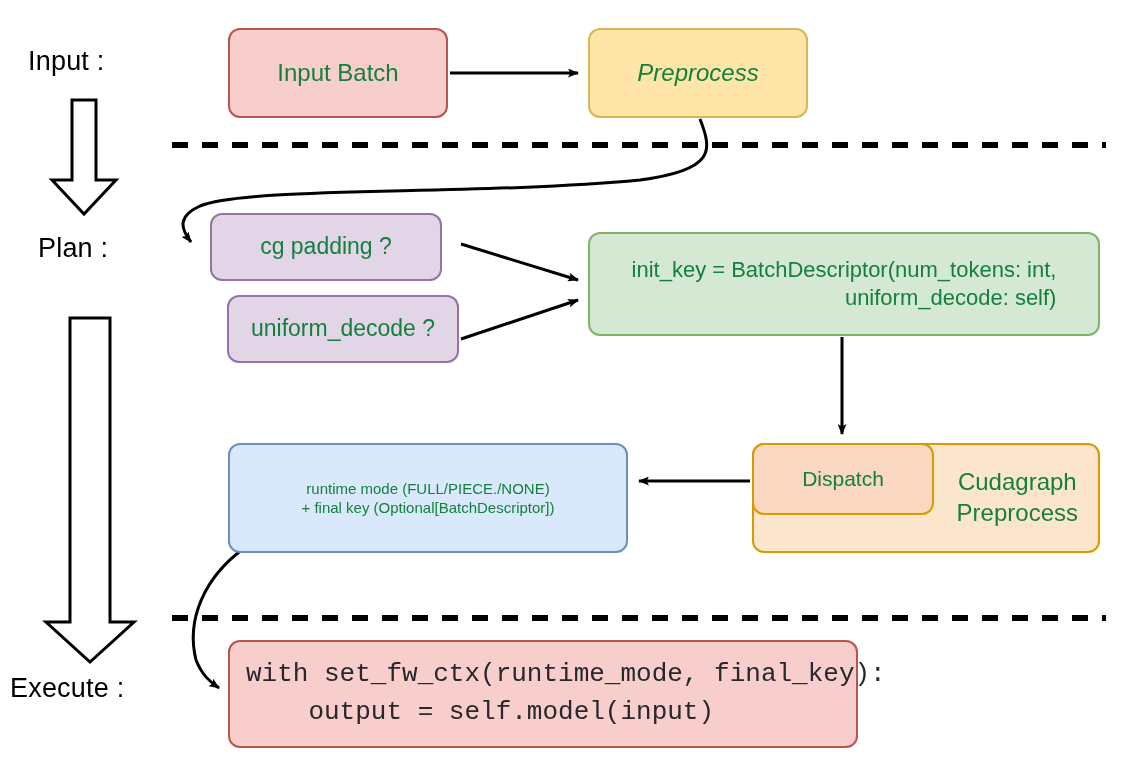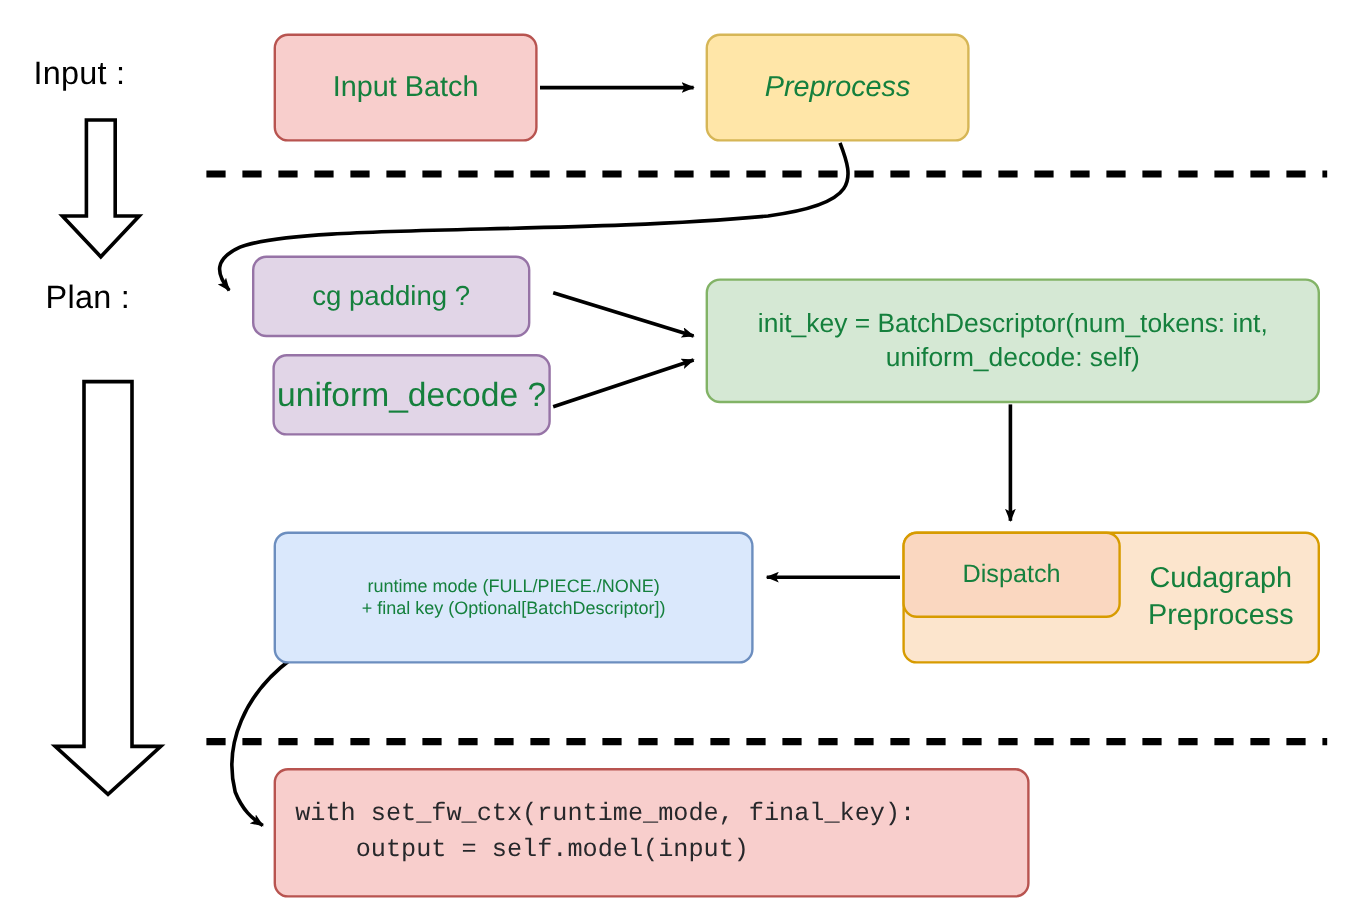--- a/index.html
+++ b/index.html
@@ -41,21 +41,21 @@
   .stage-label {
     position: absolute;
     font-weight: normal;
     font-size: 27px;
     color: #000000;
     white-space: nowrap;
     letter-spacing: 0.2px;
   }
   .code {
     font-family: "Liberation Mono", "DejaVu Sans Mono", monospace;
-    font-size: 21px;
+    font-size: 26px;
     white-space: pre;
     text-align: left;
     justify-content: flex-start;
     padding-left: 16px;
     line-height: 1.45;
     color: #27282b;
   }
   .n-input-batch {
     left: 228px; top: 28px; width: 220px; height: 90px;
     background: #f8cecc; border-color: #b85450; font-size: 24px;
@@ -63,26 +63,27 @@
   .n-preprocess {
     left: 588px; top: 28px; width: 220px; height: 90px;
     background: #ffe6a8; border-color: #d6b656; font-size: 24px; font-style: italic;
   }
   .n-cg-padding {
     left: 210px; top: 213px; width: 232px; height: 68px;
     background: #e1d5e7; border-color: #9673a6; font-size: 23px; justify-content: center;
   }
   .n-uniform-decode {
     left: 227px; top: 295px; width: 232px; height: 68px;
-    background: #e1d5e7; border-color: #9673a6; font-size: 28px;
+    background: #e1d5e7; border-color: #9673a6; font-size: 23px;
   }
   .n-batch-descriptor {
     left: 588px; top: 232px; width: 512px; height: 104px;
     background: #d5e8d4; border-color: #82b366; font-size: 22px;
     padding: 0 10px;
+    text-align: right;
   }
   .n-runtime-mode {
     left: 228px; top: 443px; width: 400px; height: 110px;
     background: #dae8fc; border-color: #6c8ebf; font-size: 15px;
   }
   .n-cudagraph-dispatcher {
     left: 752px; top: 443px; width: 348px; height: 110px;
     background: #fce5cd; border-color: #d79b00; font-size: 24px;
     justify-content: flex-end; padding-right: 20px;
   }
@@ -127,20 +128,21 @@
 
     <line x1="842" y1="337" x2="842" y2="434" stroke="#000000" stroke-width="3" marker-end="url(#ah)"></line>
 
     <line x1="750" y1="481" x2="639" y2="481" stroke="#000000" stroke-width="3" marker-end="url(#ah)"></line>
 
     <path d="M243,549 C204,578 186,620 196,660 C202,675 210,682 219,688" fill="none" stroke="#000000" stroke-width="3" marker-end="url(#ah)"></path>
   </svg>
 
   <div class="stage-label lbl-input">Input :</div>
   <div class="stage-label lbl-plan">Plan :</div>
+  <div class="stage-label lbl-exec">Execute :</div>
 
   <div class="node n-input-batch">
     <span>Input Batch</span>
   </div>
 
   <div class="node n-preprocess">
     <span>Preprocess</span>
   </div>
 
   <div class="node n-cg-padding">

